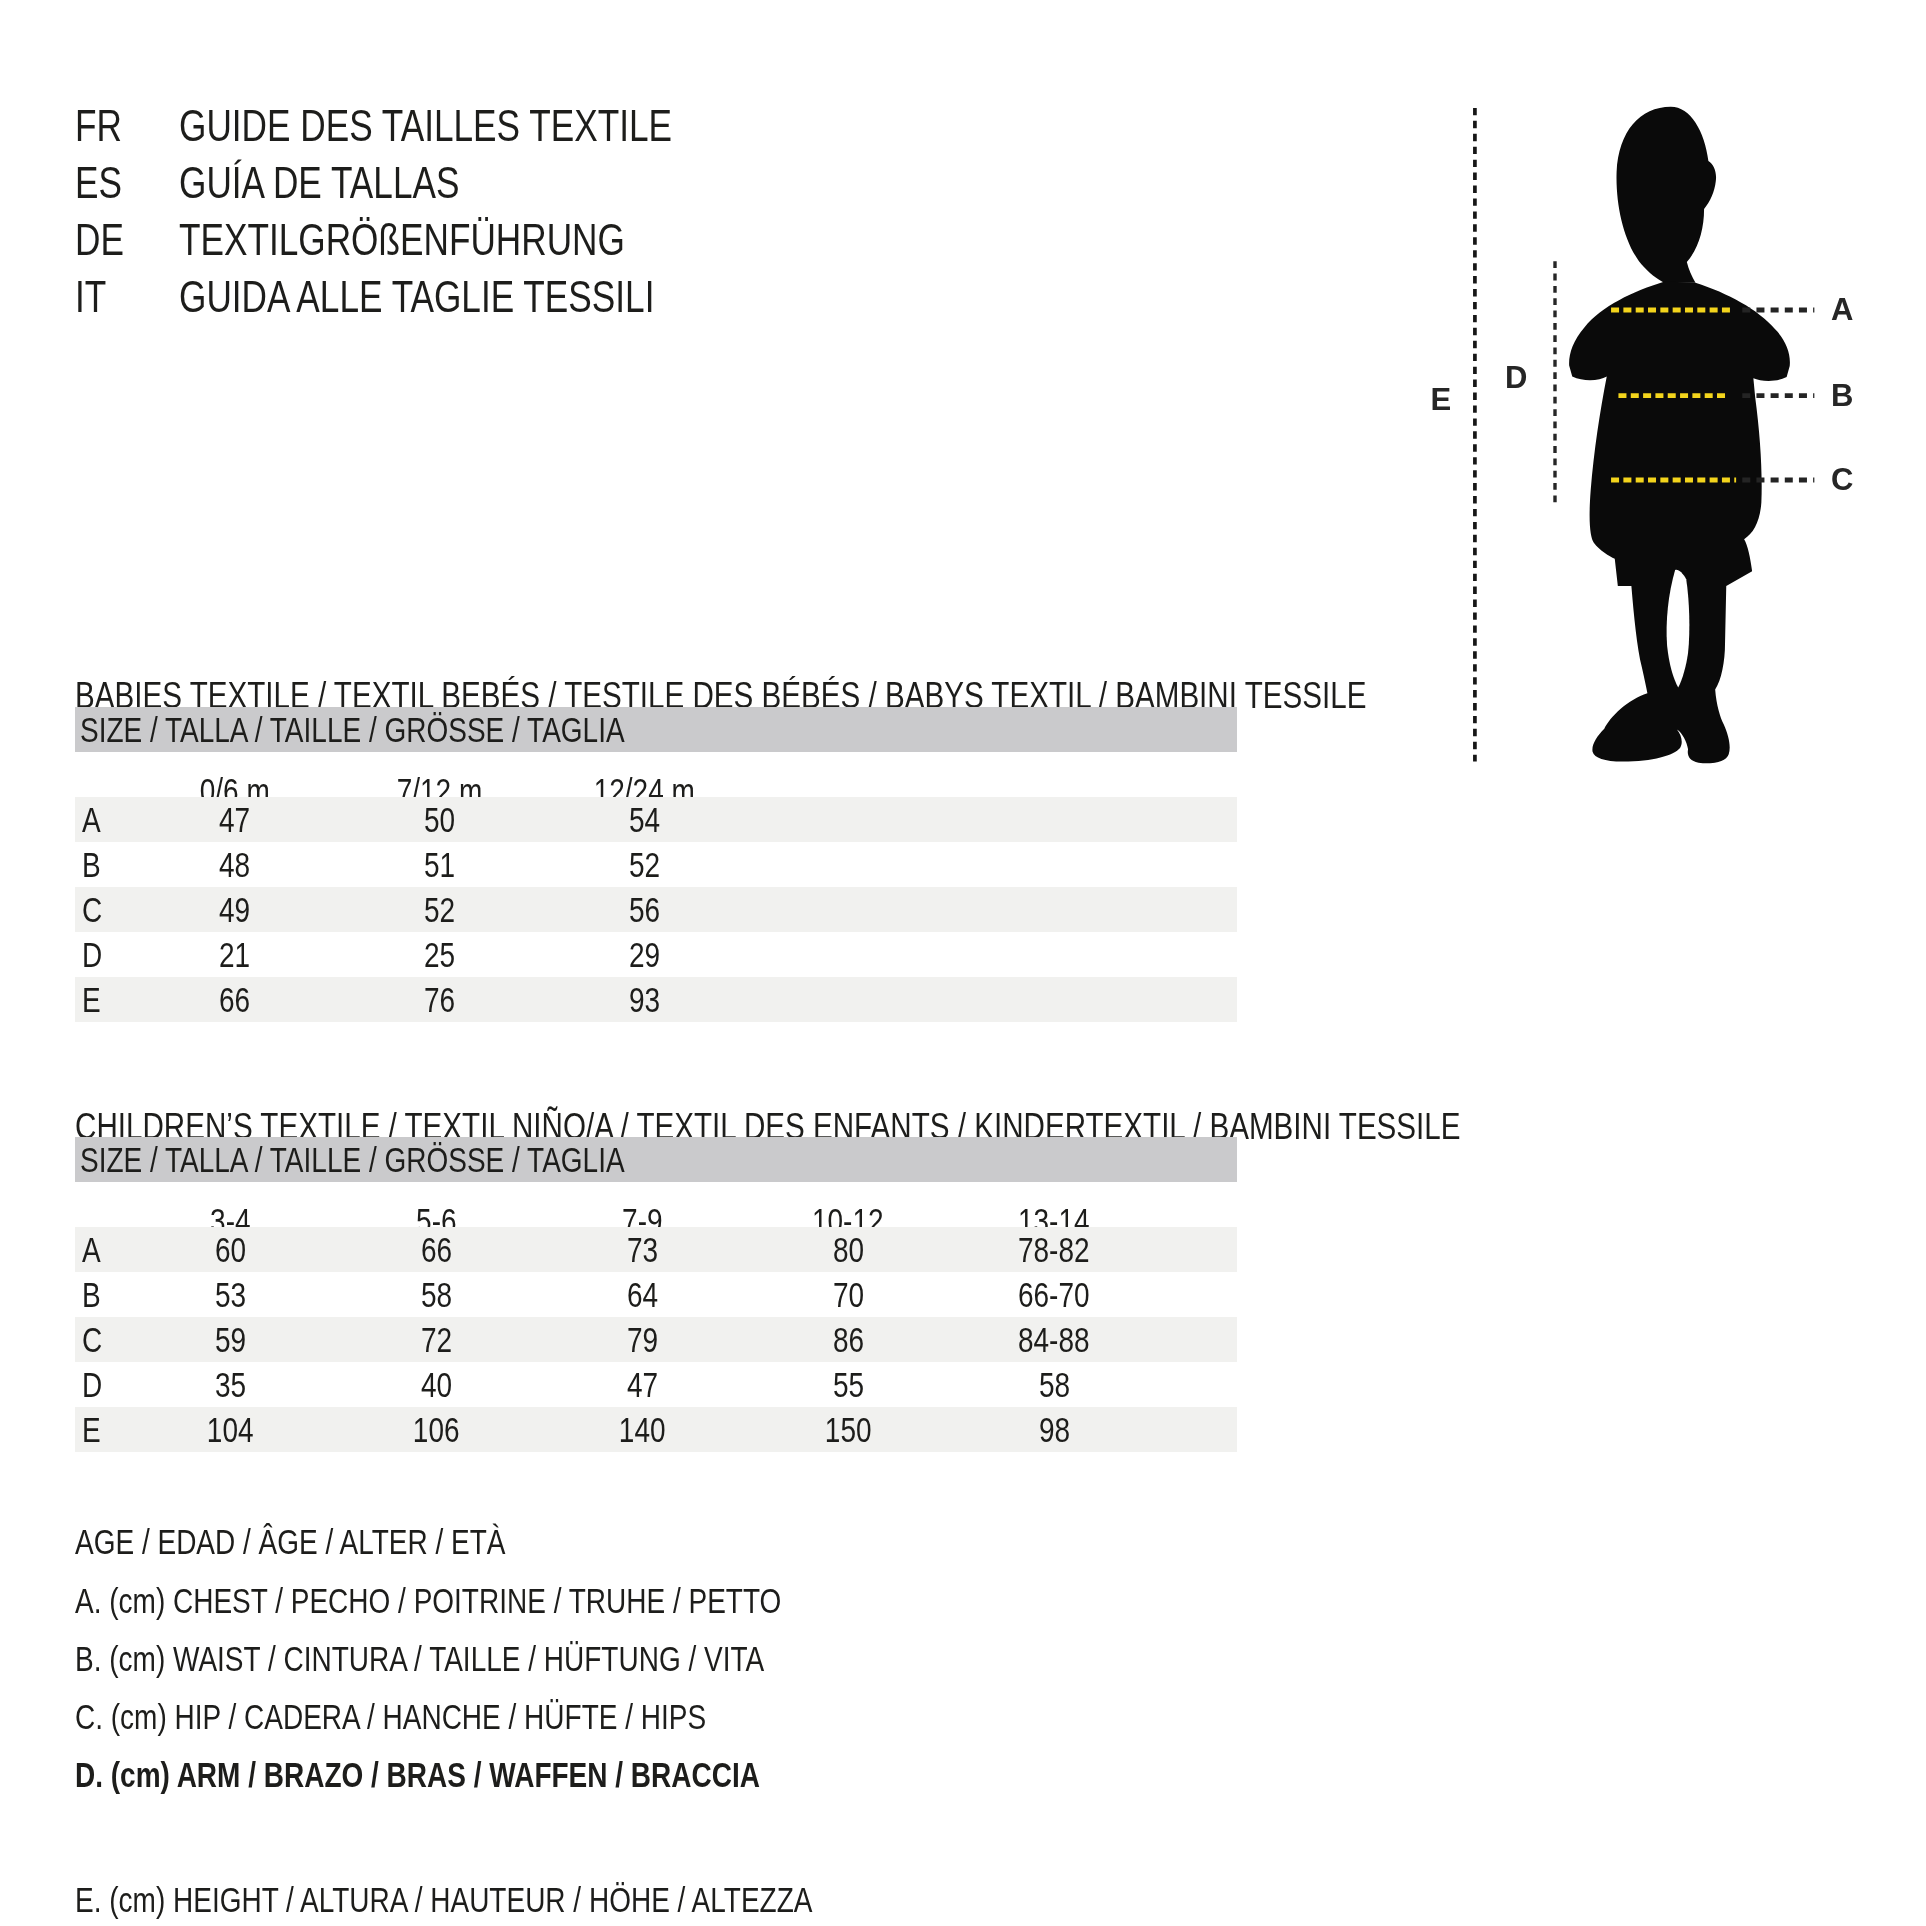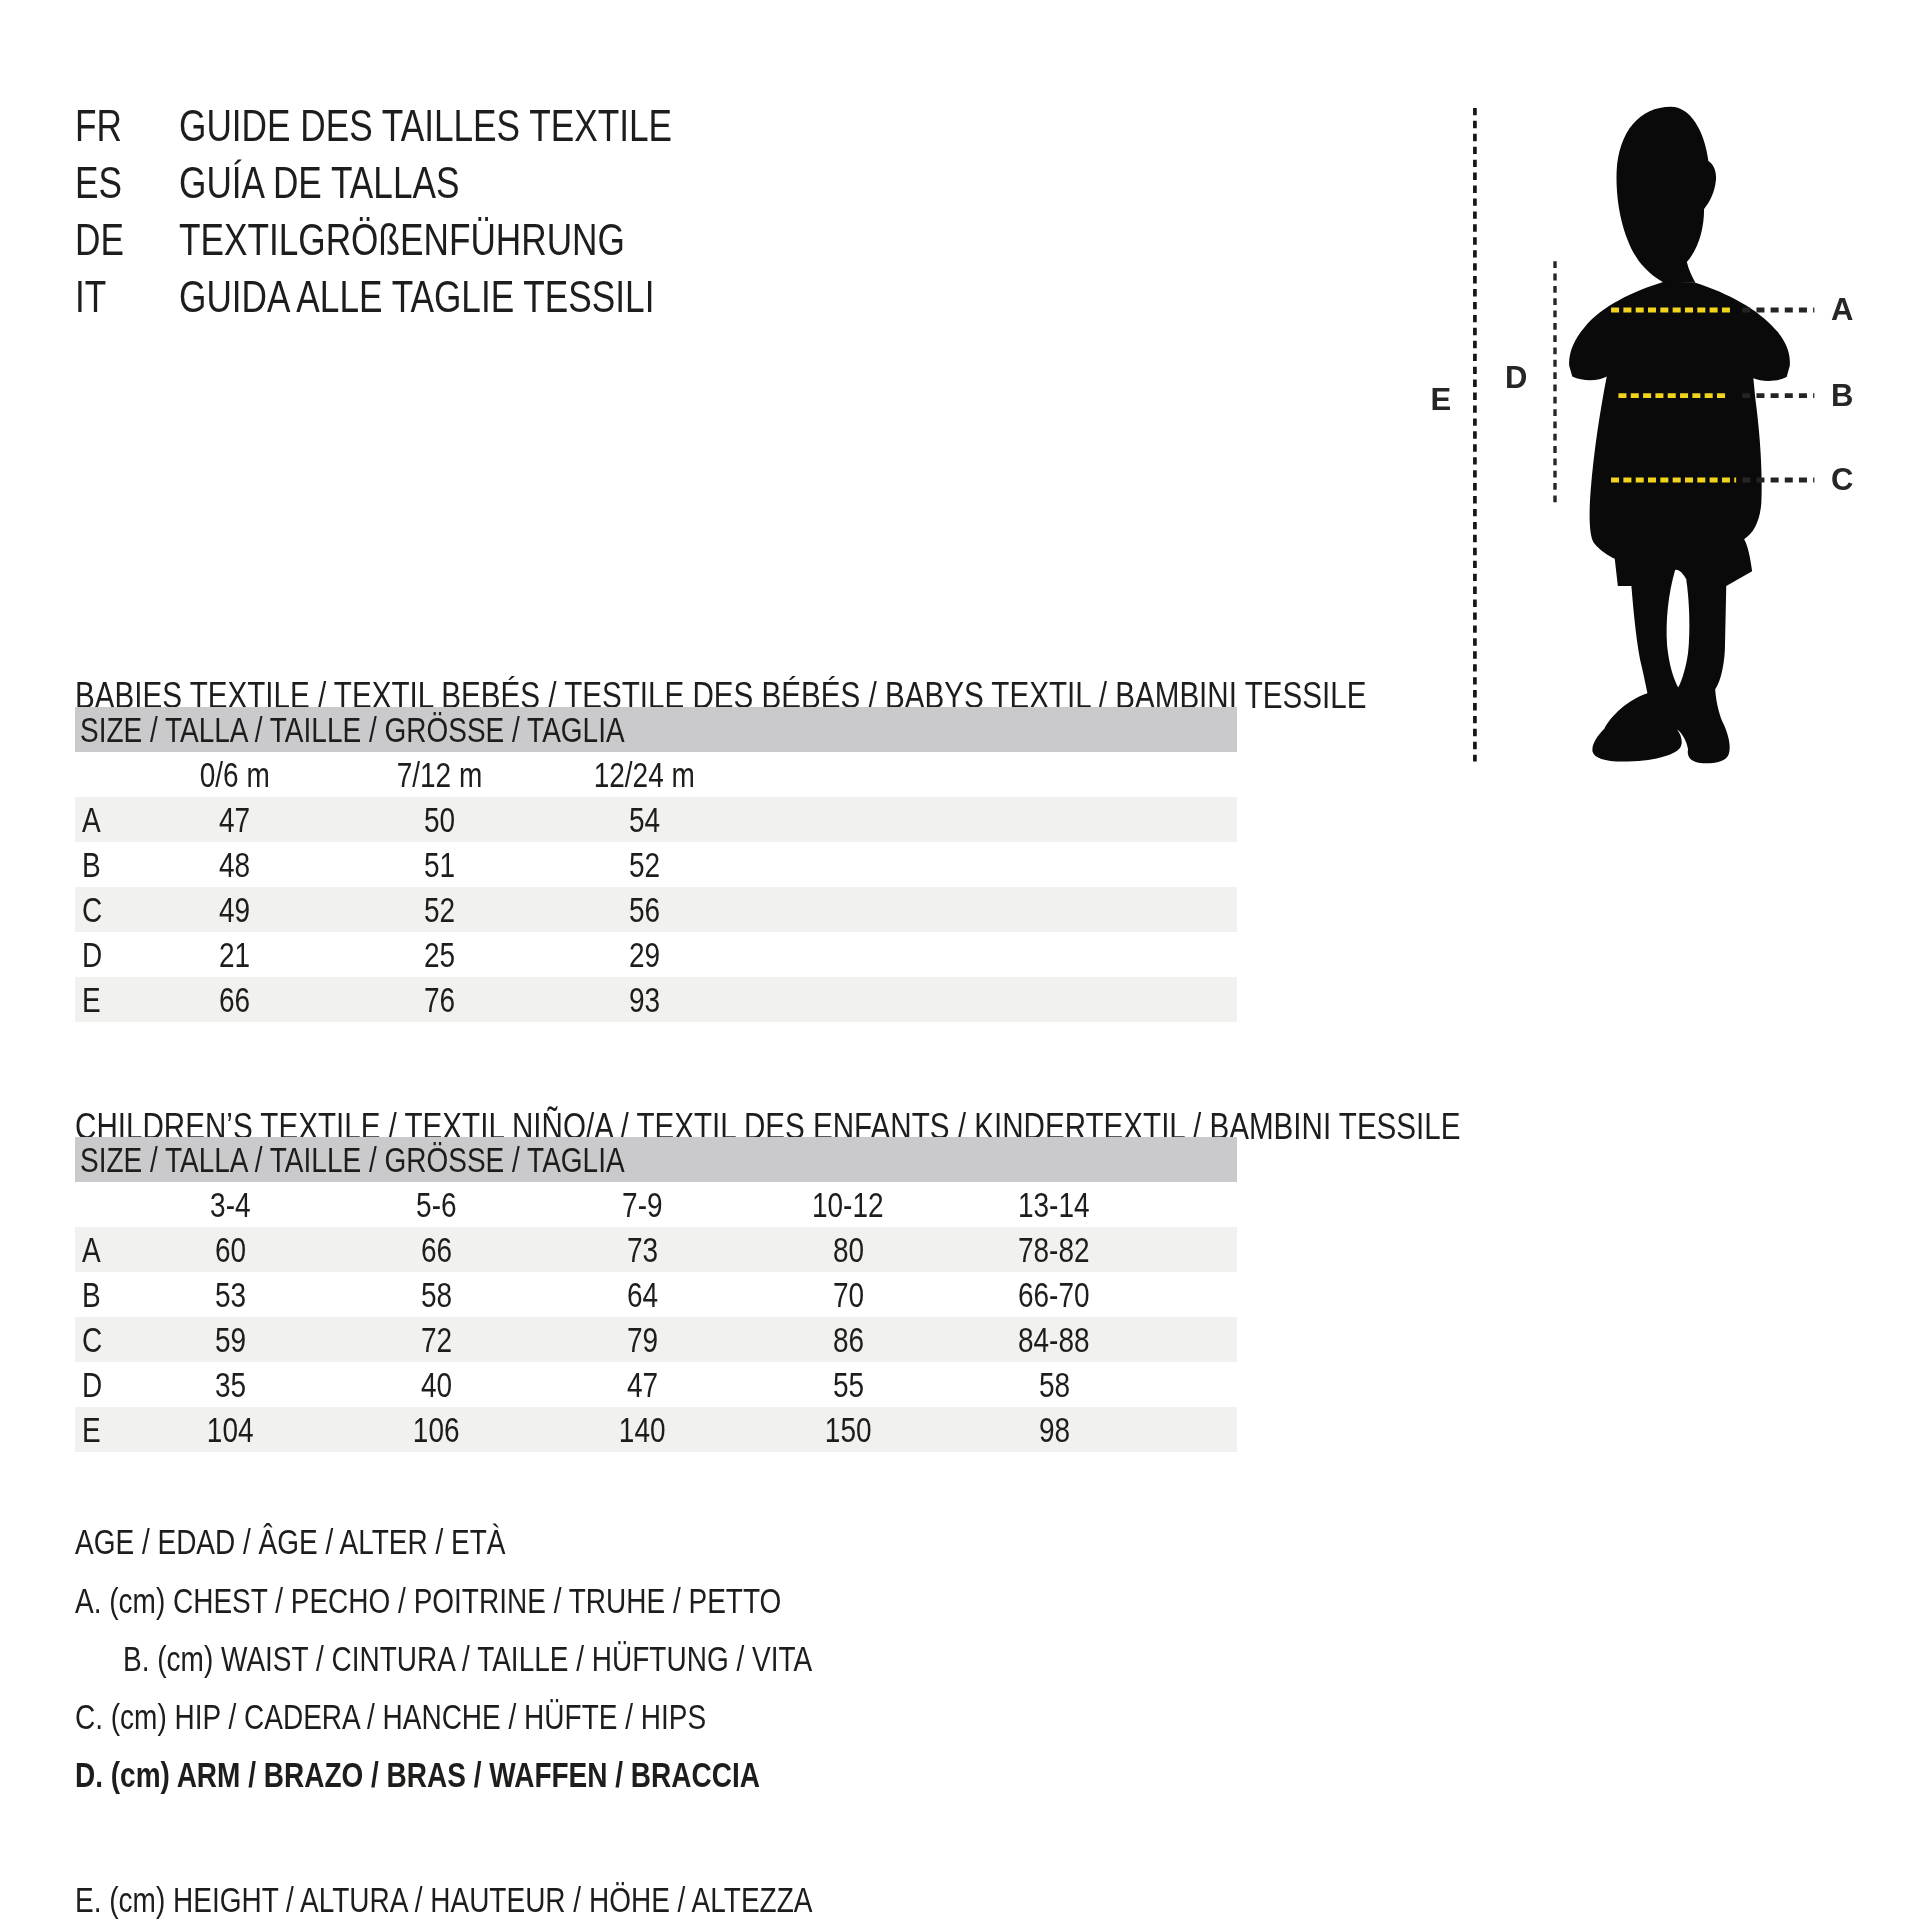--- a/index.html
+++ b/index.html
@@ -34,21 +34,21 @@
   .sec-title{position:absolute;left:75px;font-size:37px;line-height:43px;margin-top:36px;}
   .size-bar{position:absolute;left:75px;width:1162px;height:45px;background:var(--bar-gray,#cacacc);}
   .size-bar .cx{line-height:45px;font-size:35px;padding-left:6.2px;}
   .t-row{position:absolute;left:75px;width:1162px;height:45px;display:flex;align-items:center;}
   .t-row.stripe{background:var(--stripe-gray,#f1f1ef);}
   .t-row .lbl{font-size:35px;padding-left:7.4px;box-sizing:border-box;}
   .b-lbl{width:57px;}
   .c-lbl{width:52px;}
   .b-col{width:205px;text-align:center;font-size:35px;}
   .c-col{width:206px;text-align:center;font-size:35px;}
-  .hdr{font-size:33px;}
+  .hdr{font-size:33px;margin-top:16px;}
 
   
   .legend-line{position:absolute;left:75px;height:58px;line-height:58px;font-size:35px;}
 </style>
 </head>
 <body>
 
 <section class="lang-block">
   <div class="lang-row">
     <span class="lang-code"><span class="cx">FR</span></span>
@@ -237,17 +237,17 @@
   <span class="lbl c-lbl"><span class="cx">E</span></span>
   <span class="c-col"><span class="cxc">104</span></span>
   <span class="c-col"><span class="cxc">106</span></span>
   <span class="c-col"><span class="cxc">140</span></span>
   <span class="c-col"><span class="cxc">150</span></span>
   <span class="c-col"><span class="cxc">98</span></span>
 </div>
 
 <div class="legend-line" style="top:1513px;"><span class="cx">AGE / EDAD / ÂGE / ALTER / ETÀ</span></div>
 <div class="legend-line" style="top:1572px;"><span class="cx">A. (cm) CHEST / PECHO / POITRINE / TRUHE / PETTO</span></div>
-<div class="legend-line" style="top:1630px;margin-left:48px;"><span class="cx">B. (cm) WAIST / CINTURA / TAILLE / HÜFTUNG / VITA</span></div>
+<div class="legend-line" style="top:1630px;"><span class="cx">B. (cm) WAIST / CINTURA / TAILLE / HÜFTUNG / VITA</span></div>
 <div class="legend-line" style="top:1688px;"><span class="cx">C. (cm) HIP / CADERA / HANCHE / HÜFTE / HIPS</span></div>
 <div class="legend-line" style="top:1746px;font-weight:bold;"><span class="cx">D. (cm) ARM / BRAZO / BRAS / WAFFEN / BRACCIA</span></div>
 <div class="legend-line" style="top:1871px;"><span class="cx">E. (cm) HEIGHT / ALTURA / HAUTEUR / HÖHE / ALTEZZA</span></div>
 
 
 </body></html>

